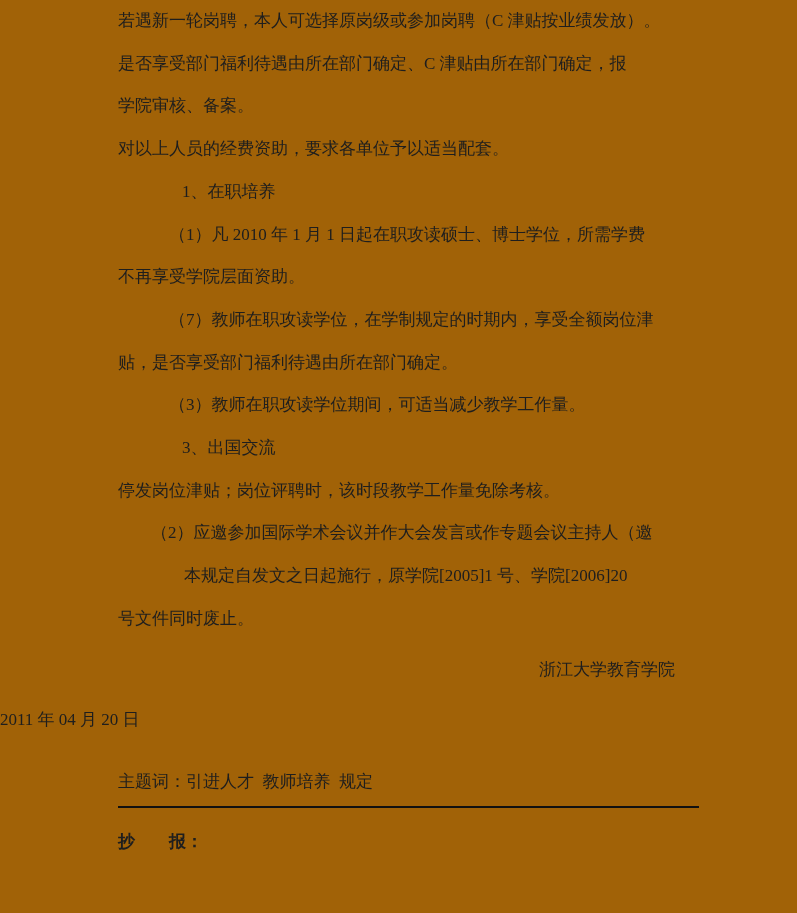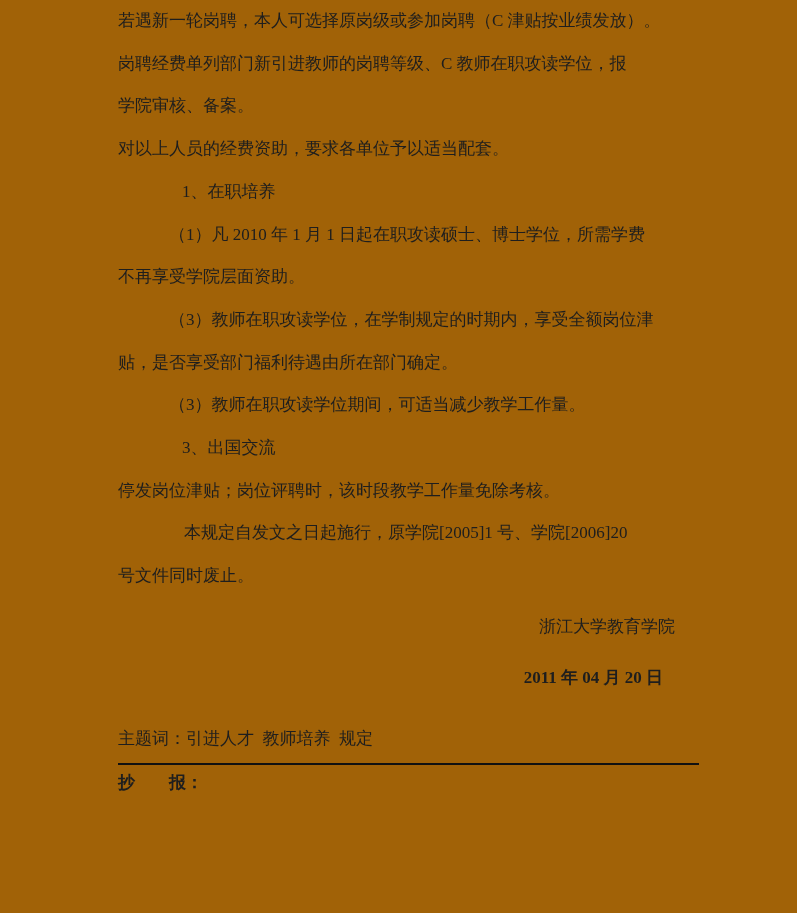--- a/index.html
+++ b/index.html
@@ -28,63 +28,63 @@
     margin: 8px;
     line-height: 42.7px;
     white-space: pre;
     text-align: right;
     padding-right: 114px;
   }
   .line-date {
     margin: 0;
     line-height: 42.7px;
     white-space: pre;
-    text-align: right;
+    text-align: left;
     padding-right: 134px;
-    font-weight: bold;
   }
   .subject {
     margin: 19px 0 0 0;
     line-height: 42.7px;
     white-space: pre;
     padding-left: 118px;
   }
   .subject .label { font-weight: normal; }
   .rule {
     margin: 2px 0 0 118px;
     width: 581px;
     height: 0;
     border: 0;
     border-top: 2px solid #111111;
   }
   .copy {
-    margin: 1px 0 0 0;
+    margin: 17px 0 0 0;
     line-height: 34px;
     white-space: pre;
     padding-left: 118px;
     font-weight: bold;
   }
 </style>
 </head>
 <body>
 
 <div class="page">
   <div class="doc">
     <p class="line" data-ind="flush">若遇新一轮岗聘，本人可选择原岗级或参加岗聘（C 津贴按业绩发放）。</p>
-    <p class="line" data-ind="flush">岗聘经费单列部门新引进教师的岗聘等级、C 教师在职攻读学位，报</p>
+    <p class="line" data-ind="flush">是否享受部门福利待遇由所在部门确定、C 津贴由所在部门确定，报</p>
     <p class="line" data-ind="flush">学院审核、备案。</p>
     <p class="line" data-ind="flush">对以上人员的经费资助，要求各单位予以适当配套。</p>
     <p class="line" data-ind="sect3">1、在职培养</p>
     <p class="line" data-ind="item25">（1）凡 2010 年 1 月 1 日起在职攻读硕士、博士学位，所需学费</p>
     <p class="line" data-ind="flush">不再享受学院层面资助。</p>
-    <p class="line" data-ind="item25">（3）教师在职攻读学位，在学制规定的时期内，享受全额岗位津</p>
+    <p class="line" data-ind="item25">（7）教师在职攻读学位，在学制规定的时期内，享受全额岗位津</p>
     <p class="line" data-ind="flush">贴，是否享受部门福利待遇由所在部门确定。</p>
     <p class="line" data-ind="item25">（3）教师在职攻读学位期间，可适当减少教学工作量。</p>
     <p class="line" data-ind="sect3">3、出国交流</p>
     <p class="line" data-ind="flush">停发岗位津贴；岗位评聘时，该时段教学工作量免除考核。</p>
+    <p class="line" data-ind="item15">（2）应邀参加国际学术会议并作大会发言或作专题会议主持人（邀</p>
     <p class="line" data-ind="para3">本规定自发文之日起施行，原学院[2005]1 号、学院[2006]20</p>
     <p class="line" data-ind="flush">号文件同时废止。</p>
 
     <p class="line-sign">浙江大学教育学院</p>
     <p class="line-date">2011 年 04 月 20 日</p>
 
     <p class="subject"><span class="label">主题词：</span><span>引进人才  教师培养  规定</span></p>
 
     <hr class="rule">
 

